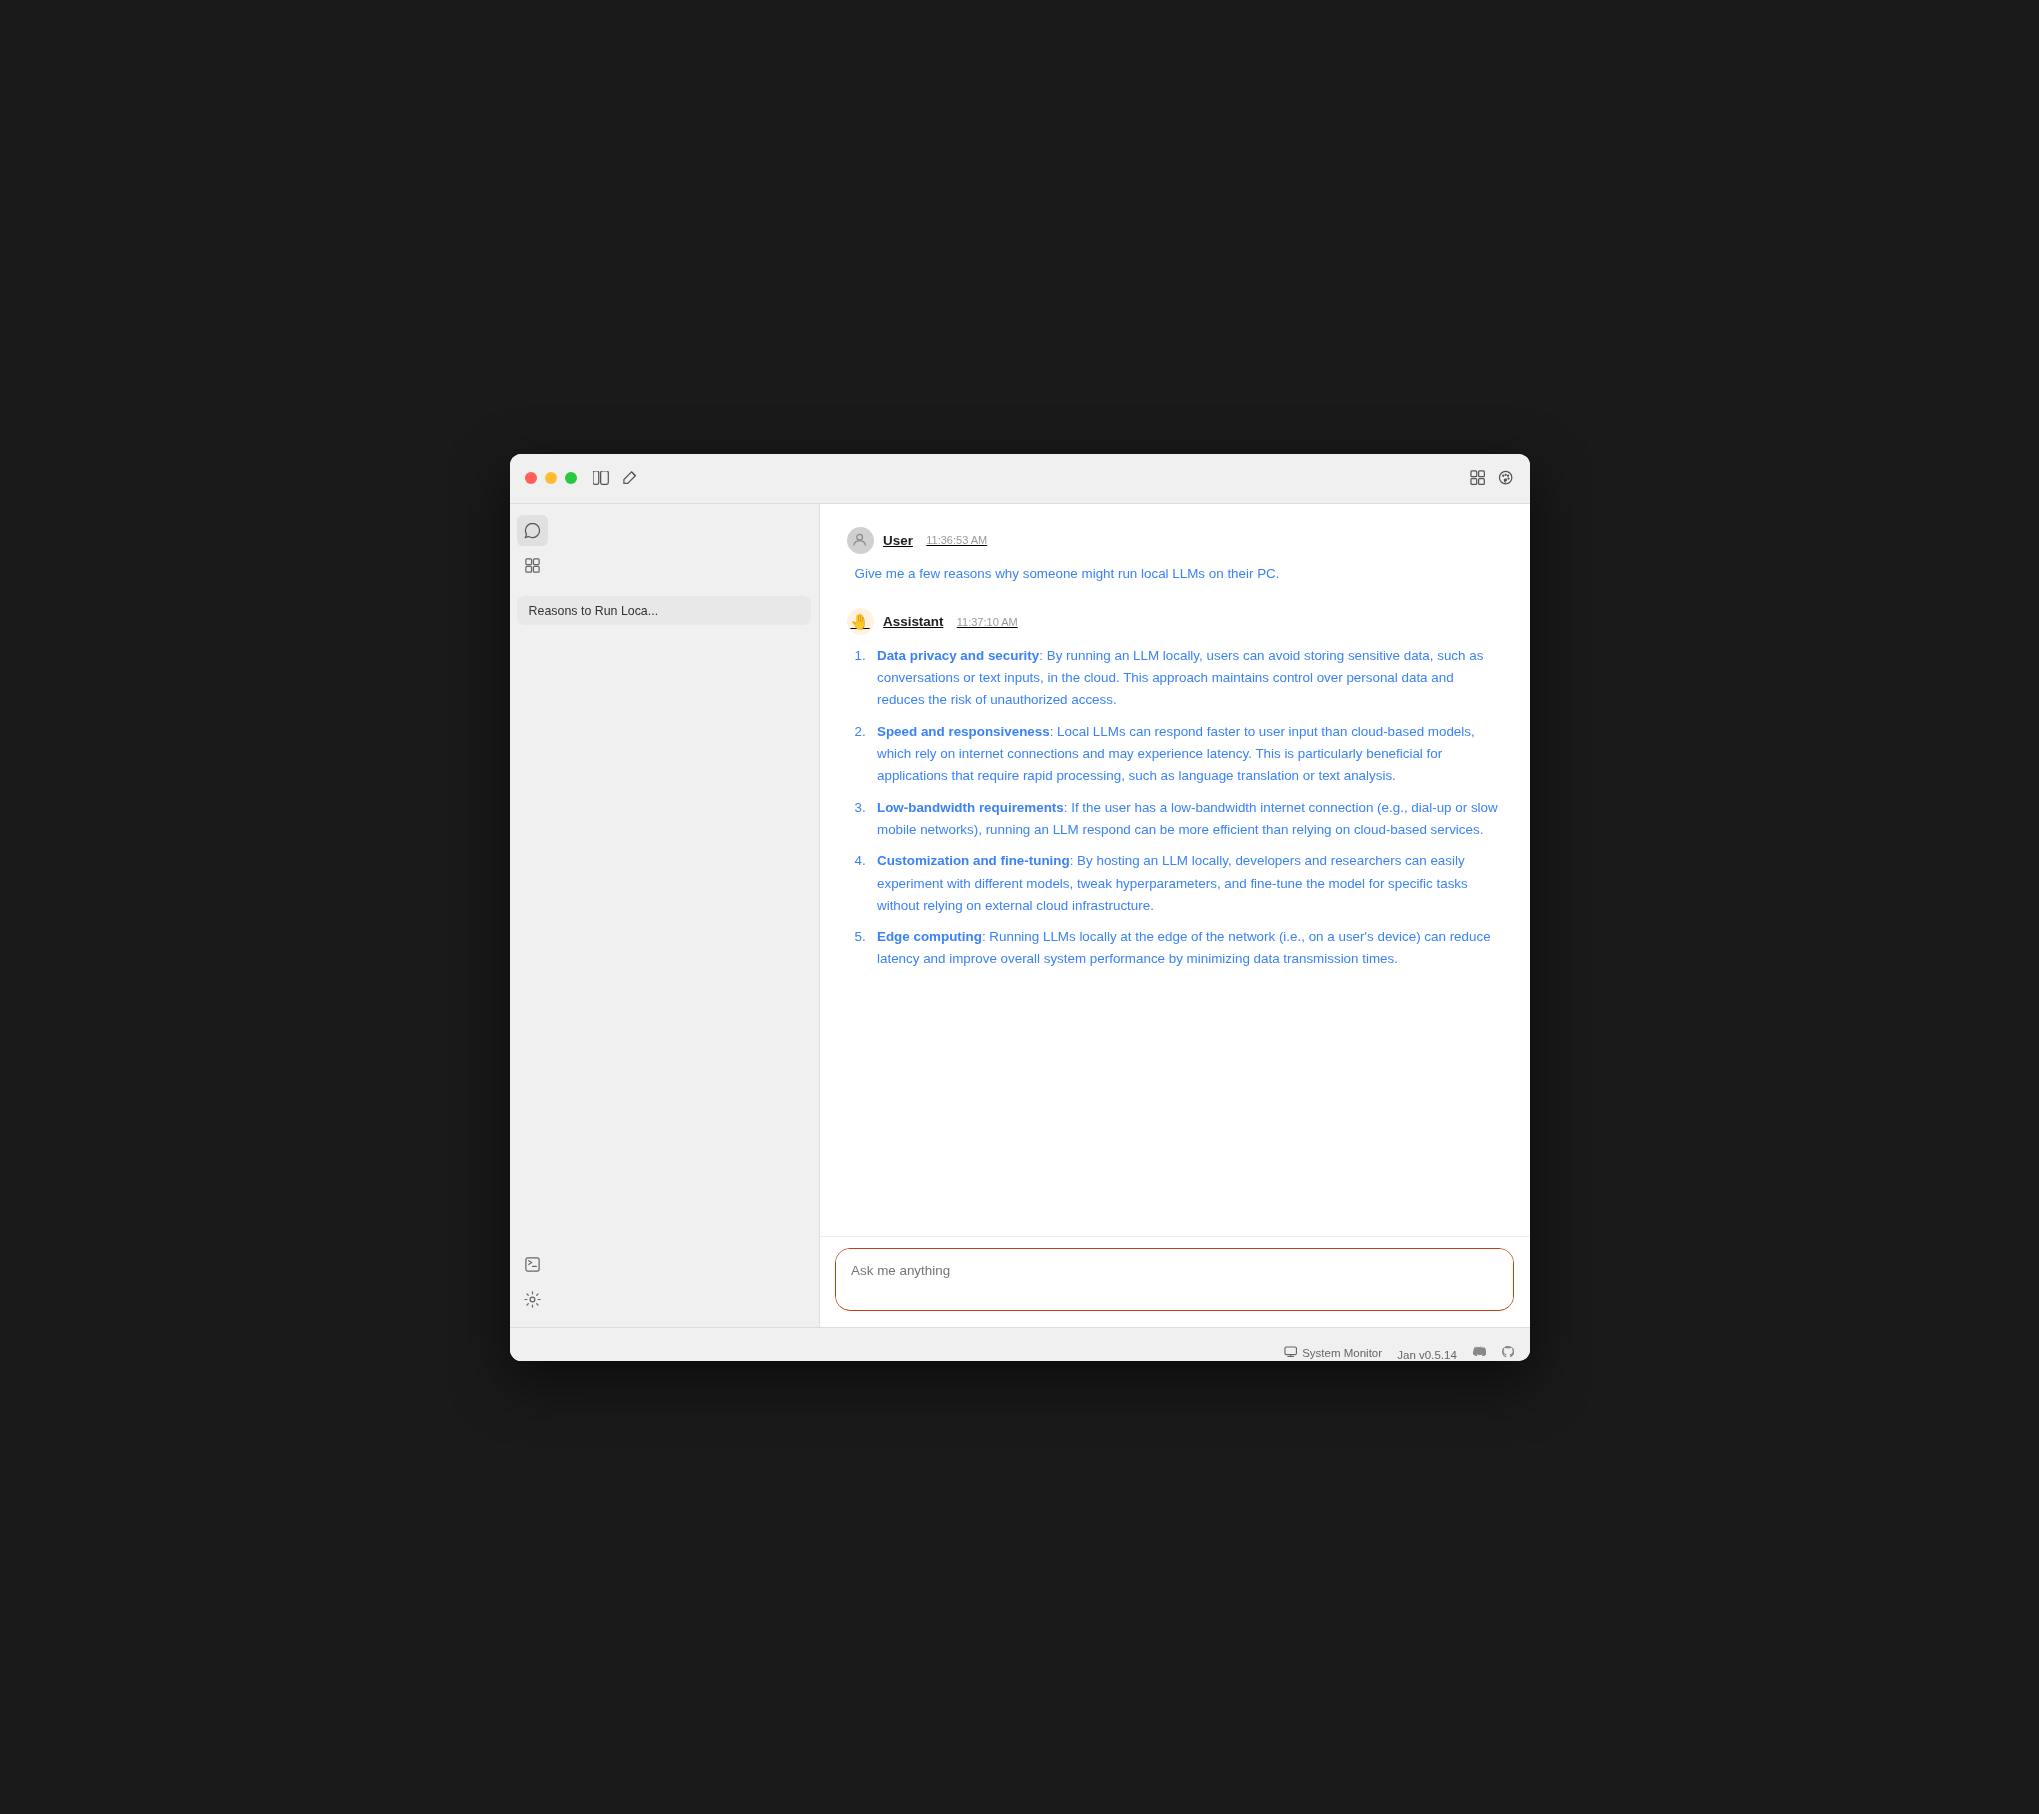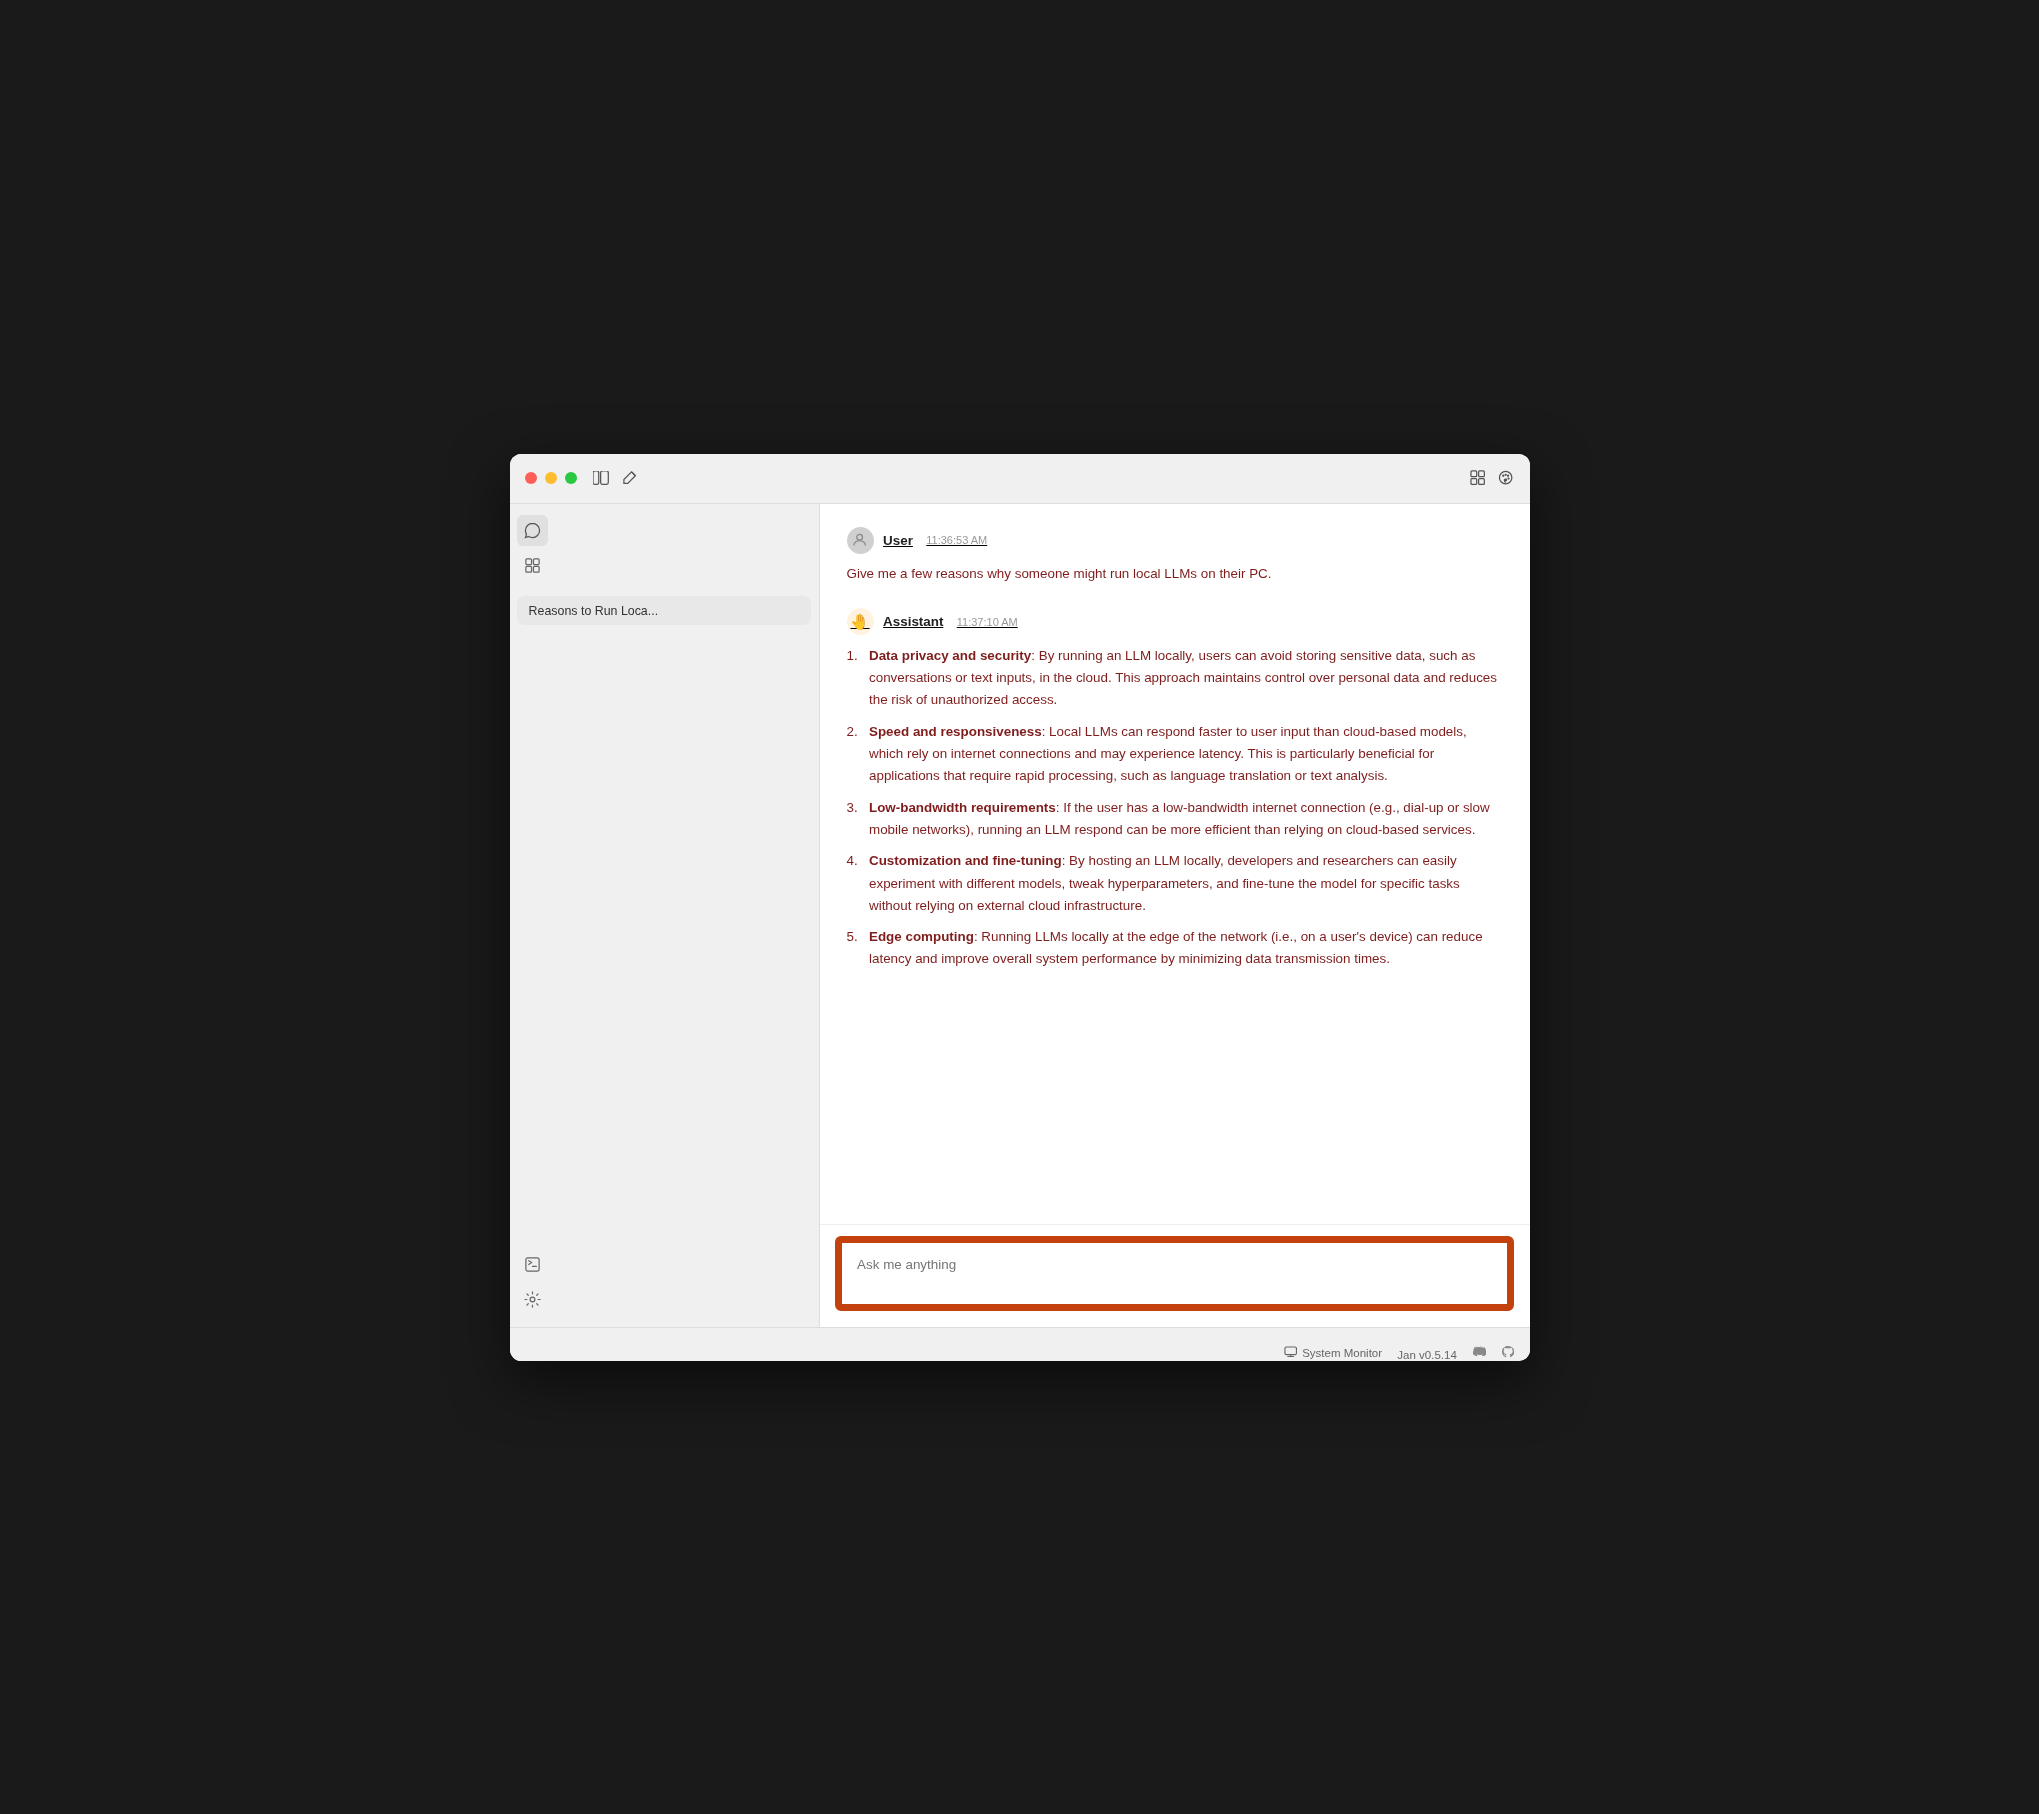--- a/index.html
+++ b/index.html
@@ -157,38 +157,39 @@
       color: #222;
     }
     .message-time {
       font-size: 11px;
       color: #999;
       margin-left: 3.8px;
     }
     .message-body {
       font-size: 13.4px;
       line-height: 1.65;
-      color: #7f1d1d;
+      color: #3b82f6;
+      margin-left: 8px;
     }
     .message-body p {
       margin-bottom: 7.6px;
     }
     .numbered-item {
       display: flex;
       gap: 3.8px;
       margin-bottom: 9.6px;
     }
     .input-area {
       padding: 11.5px 15.3px 15.3px;
       border-top: 1px solid #eee;
       flex-shrink: 0;
     }
     .input-box {
-      border: 7px solid #c2410c;
-      border-radius: 6px;
+      border: 1px solid #c2410c;
+      border-radius: 15px;
       overflow: hidden;
     }
     .input-field {
       width: 100%;
       padding: 13.4px 15.3px;
       border: none;
       outline: none;
       font-size: 13.4px;
       color: #999;
       background: #fff;

